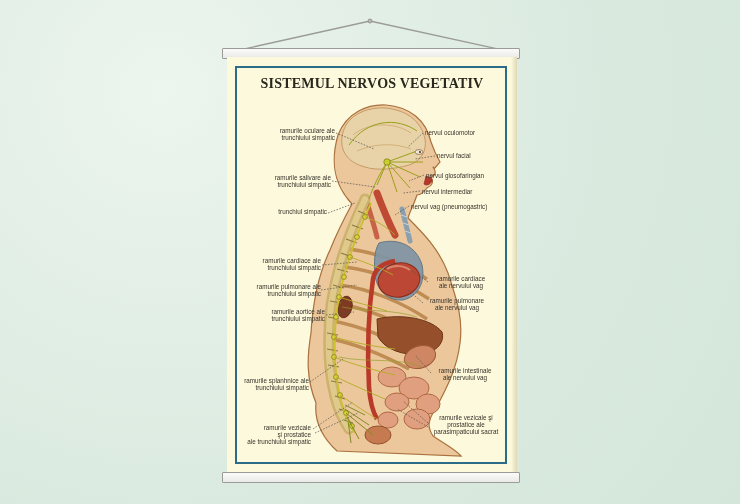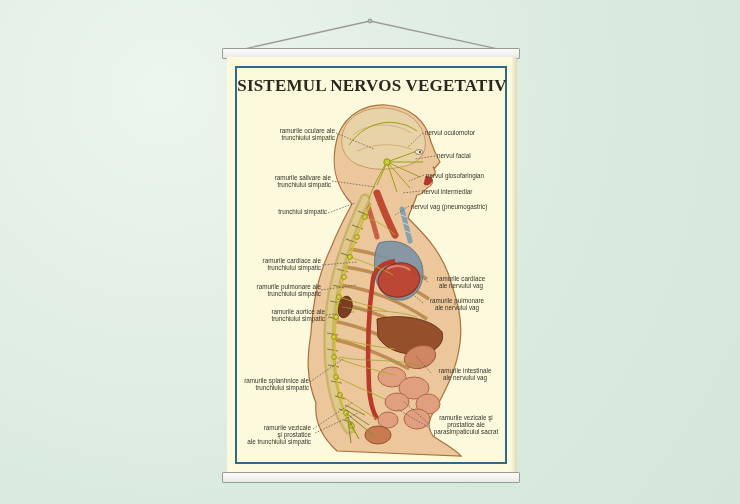--- a/index.html
+++ b/index.html
@@ -14,21 +14,21 @@
   .rail.bottom{top:472px;}
   .poster{position:absolute;left:227px;top:57px;width:290px;height:420px;
     background:var(--c-poster,#fdf9dc);}
   .poster::after{content:"";position:absolute;right:0;top:0;width:6px;height:100%;
     background:linear-gradient(to right, rgba(150,140,95,0), rgba(150,140,95,.30));}
   .poster::before{content:"";position:absolute;left:0;bottom:0;width:100%;height:3px;
     background:rgba(150,140,95,.28);}
   .frame{position:absolute;left:8px;top:9px;right:10px;bottom:13px;
     border:2px solid var(--c-frame,#2c6c88);}
   .title{position:absolute;left:0;top:19px;width:100%;text-align:center;
-    font-family:"Liberation Serif",serif;font-weight:bold;font-size:17px;
+    font-family:"Liberation Serif",serif;font-weight:bold;font-size:14px;
     letter-spacing:.2px;color:var(--c-title,#2a281e);}
   .figure-svg{position:absolute;left:0;top:0;}
   .lbl{position:absolute;font-size:6.3px;line-height:7px;color:#35332b;
     white-space:pre-line;}
   .lbl.r-align{text-align:right;}
   .lbl.c-align{text-align:center;}
 </style>
 </head>
 <body>
 

